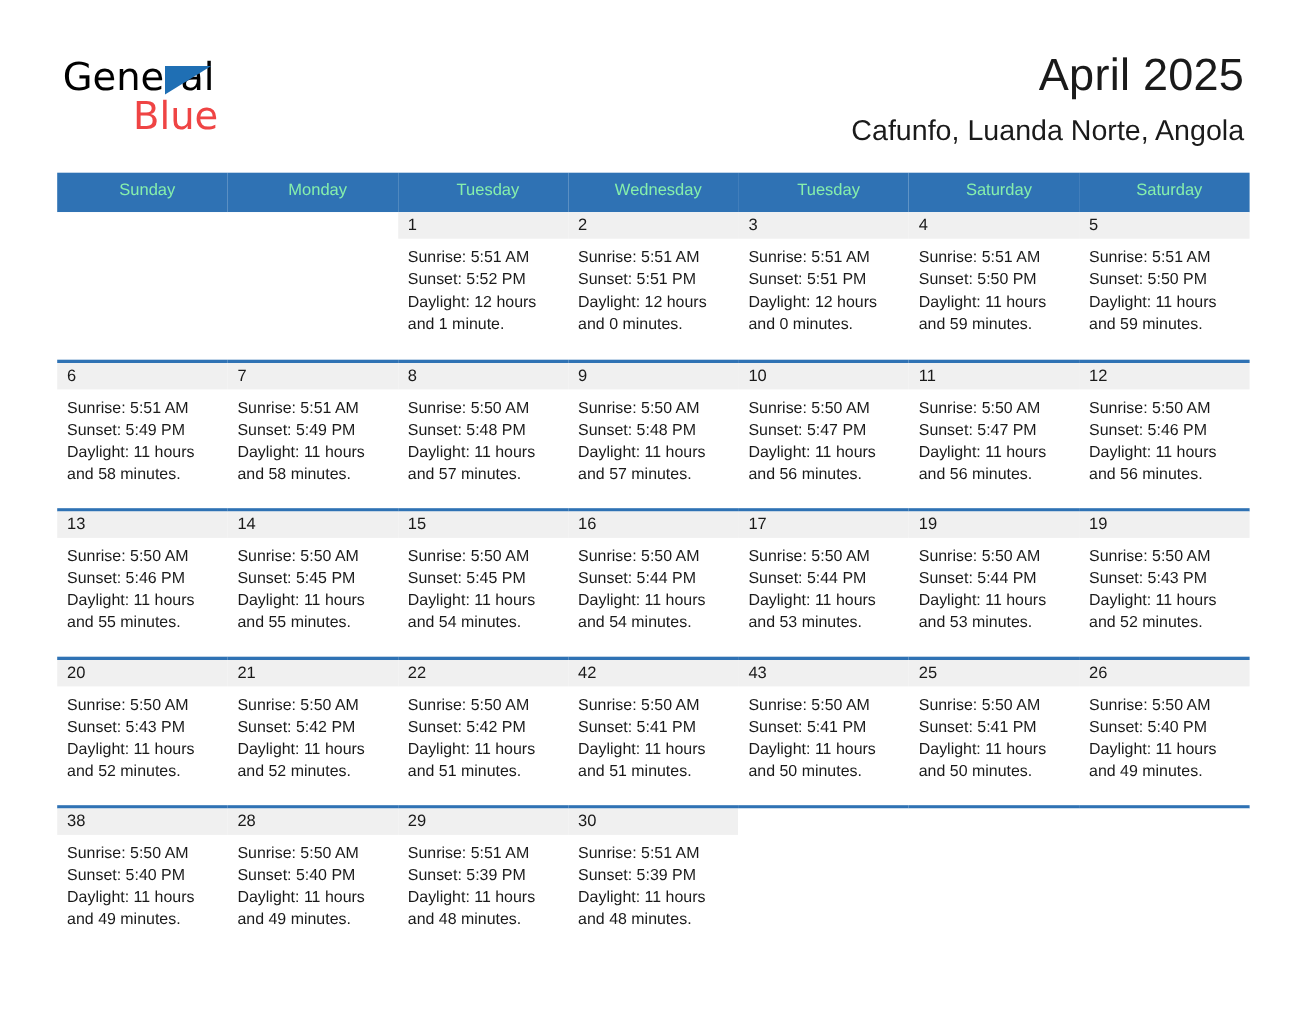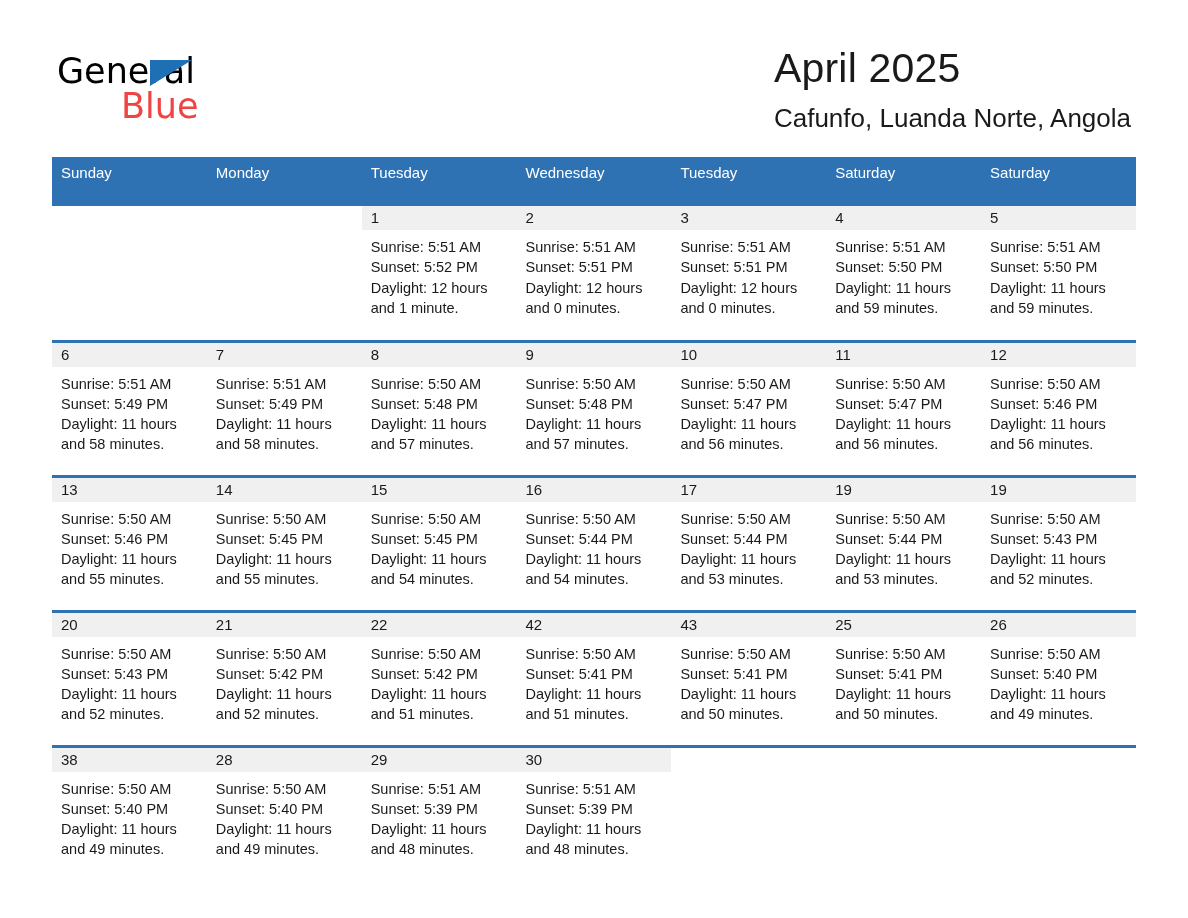--- a/index.html
+++ b/index.html
@@ -60,21 +60,21 @@
     font-size: 35px;
     line-height: 38px;
     color: #ef4444;
     font-family: "DejaVu Sans", sans-serif;
     font-weight: 400;
   }
   .title-block {
     position: absolute;
     right: 57px;
     top: 44px;
-    text-align: left;
+    text-align: right;
   }
   .month-title {
     font-size: 41px;
     line-height: 48px;
     font-weight: 400;
     color: #1a1a1a;
     letter-spacing: 0.2px;
   }
   .location {
     margin-top: 13px;
@@ -88,25 +88,25 @@
   .calendar {
     position: absolute;
     left: 52px;
     top: 157px;
     width: 1084px;
     border-collapse: collapse;
     table-layout: fixed;
   }
   .calendar th {
     background: #2f72b4;
-    color: #ffffff;
+    color: #86efac;
     font-size: 15px;
     font-weight: 400;
-    text-align: left;
-    padding: 7px 0 25px 9px;
+    text-align: center;
+    padding: 7px 0 12px 9px;
     height: 17px;
     box-sizing: border-box;
     border: none;
   }
   .calendar td {
     vertical-align: top;
     padding: 0;
     border: none;
     border-top: 3px solid #2f72b4;
     background: #ffffff;

